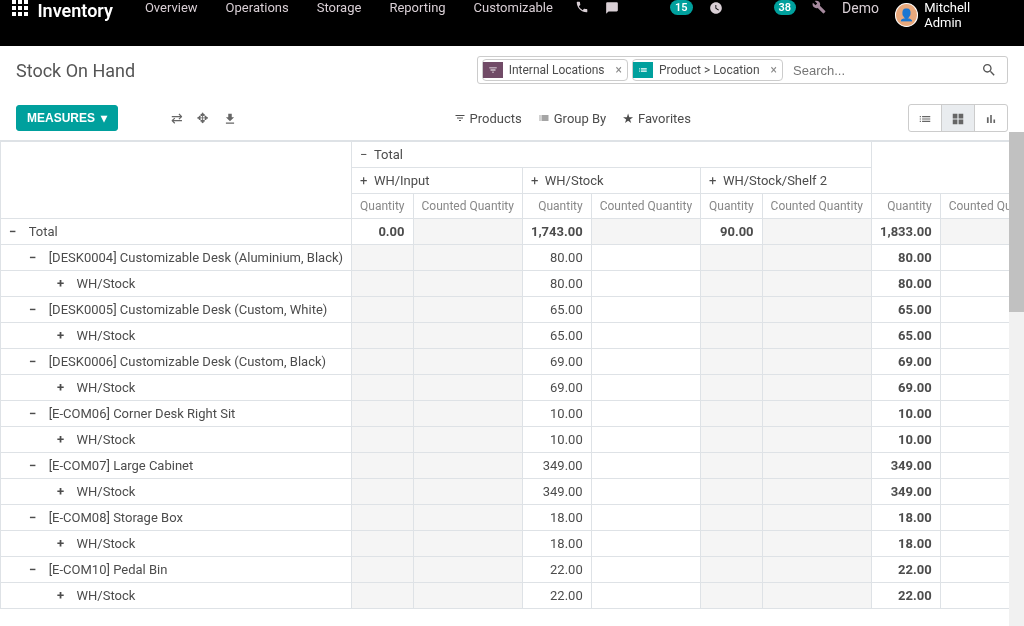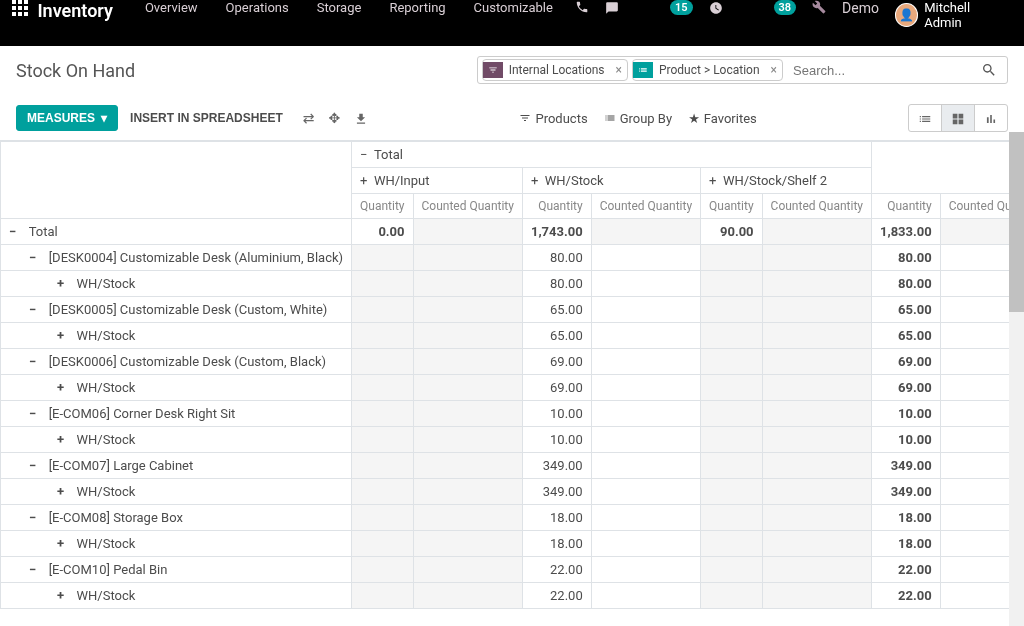--- a/index.html
+++ b/index.html
@@ -23,21 +23,21 @@
 .cp-title { font-size: 18px; color: #555; font-weight: 400; }
 .cp-search-area { margin-left: auto; display: flex; align-items: center; border: 1px solid #ccc; border-radius: 3px; padding: 2px 4px; min-width: 500px; }
 .facet { display: inline-flex; align-items: center; background: #fff; border: 1px solid #ccc; border-radius: 4px; margin-right: 4px; font-size: 12px; }
 .facet-icon { background: #714b67; color: #fff; padding: 3px 5px; display: flex; align-items: center; }
 .facet-icon.green { background: #00a09d; }
 .facet-text { padding: 3px 6px; color: #4c4c4c; }
 .facet-close { padding: 0 5px; cursor: pointer; color: #888; }
 .search-input { border: none; outline: none; flex: 1; padding: 3px 6px; font-size: 13px; }
 .search-icon { color: #555; padding: 0 6px; cursor: pointer; }
 
-.cp-bottom { display: flex; align-items: center; }
+.cp-bottom { display: flex; align-items: center; gap: 45px; }
 .btn-measures { background: #00a09d; color: #fff; border: 1px solid #00a09d; padding: 5px 10px; font-size: 12px; font-weight: 600; cursor: pointer; border-radius: 3px; display: inline-flex; align-items: center; }
 .btn-measures .caret { margin-left: 6px; }
 .btn-insert { background: none; border: none; color: #4c4c4c; font-size: 12px; font-weight: 600; padding: 5px 12px; cursor: pointer; }
 .toolbar-icons { display: inline-flex; align-items: center; gap: 14px; margin-left: 8px; color: #666; }
 .toolbar-icons span { cursor: pointer; font-size: 14px; }
 .cp-center { margin-left: auto; display: flex; gap: 16px; }
 .cp-filter-btn { color: #4c4c4c; font-size: 13px; cursor: pointer; display: inline-flex; align-items: center; gap: 4px; }
 .cp-right { margin-left: auto; display: flex; align-items: center; }
 .view-switch { display: flex; border: 1px solid #ccc; border-radius: 3px; overflow: hidden; }
 .view-switch .vs { padding: 5px 9px; cursor: pointer; color: #666; border-right: 1px solid #ccc; font-size: 14px; }
@@ -146,21 +146,20 @@
             <path d="M15.5 14h-.8l-.3-.3c1-1.1 1.6-2.6 1.6-4.2C16 5.9 13.1 3 9.5 3S3 5.9 3 9.5 5.9 16 9.5 16c1.6 0 3.1-.6 4.2-1.6l.3.3v.8l5 5 1.5-1.5-5-5zm-6 0C7 14 5 12 5 9.5S7 5 9.5 5 14 7 14 9.5 12 14 9.5 14z"></path>
           </svg>
       </span>
     </div>
   </div>
   <div class="cp-bottom">
     <button class="btn-measures">
       <span>MEASURES</span>
         <span class="caret">▾</span>
     </button>
-    <button class="btn-insert">INSERT IN SPREADSHEET</button>
     <div class="toolbar-icons">
       <span>⇄</span>
       <span>✥</span>
       <span>
         <svg width="14" height="14" viewBox="0 0 24 24" fill="currentColor">
             <path d="M19 9h-4V3H9v6H5l7 7 7-7zM5 18v2h14v-2H5z"></path>
           </svg>
       </span>
     </div>
     <div class="cp-center">

